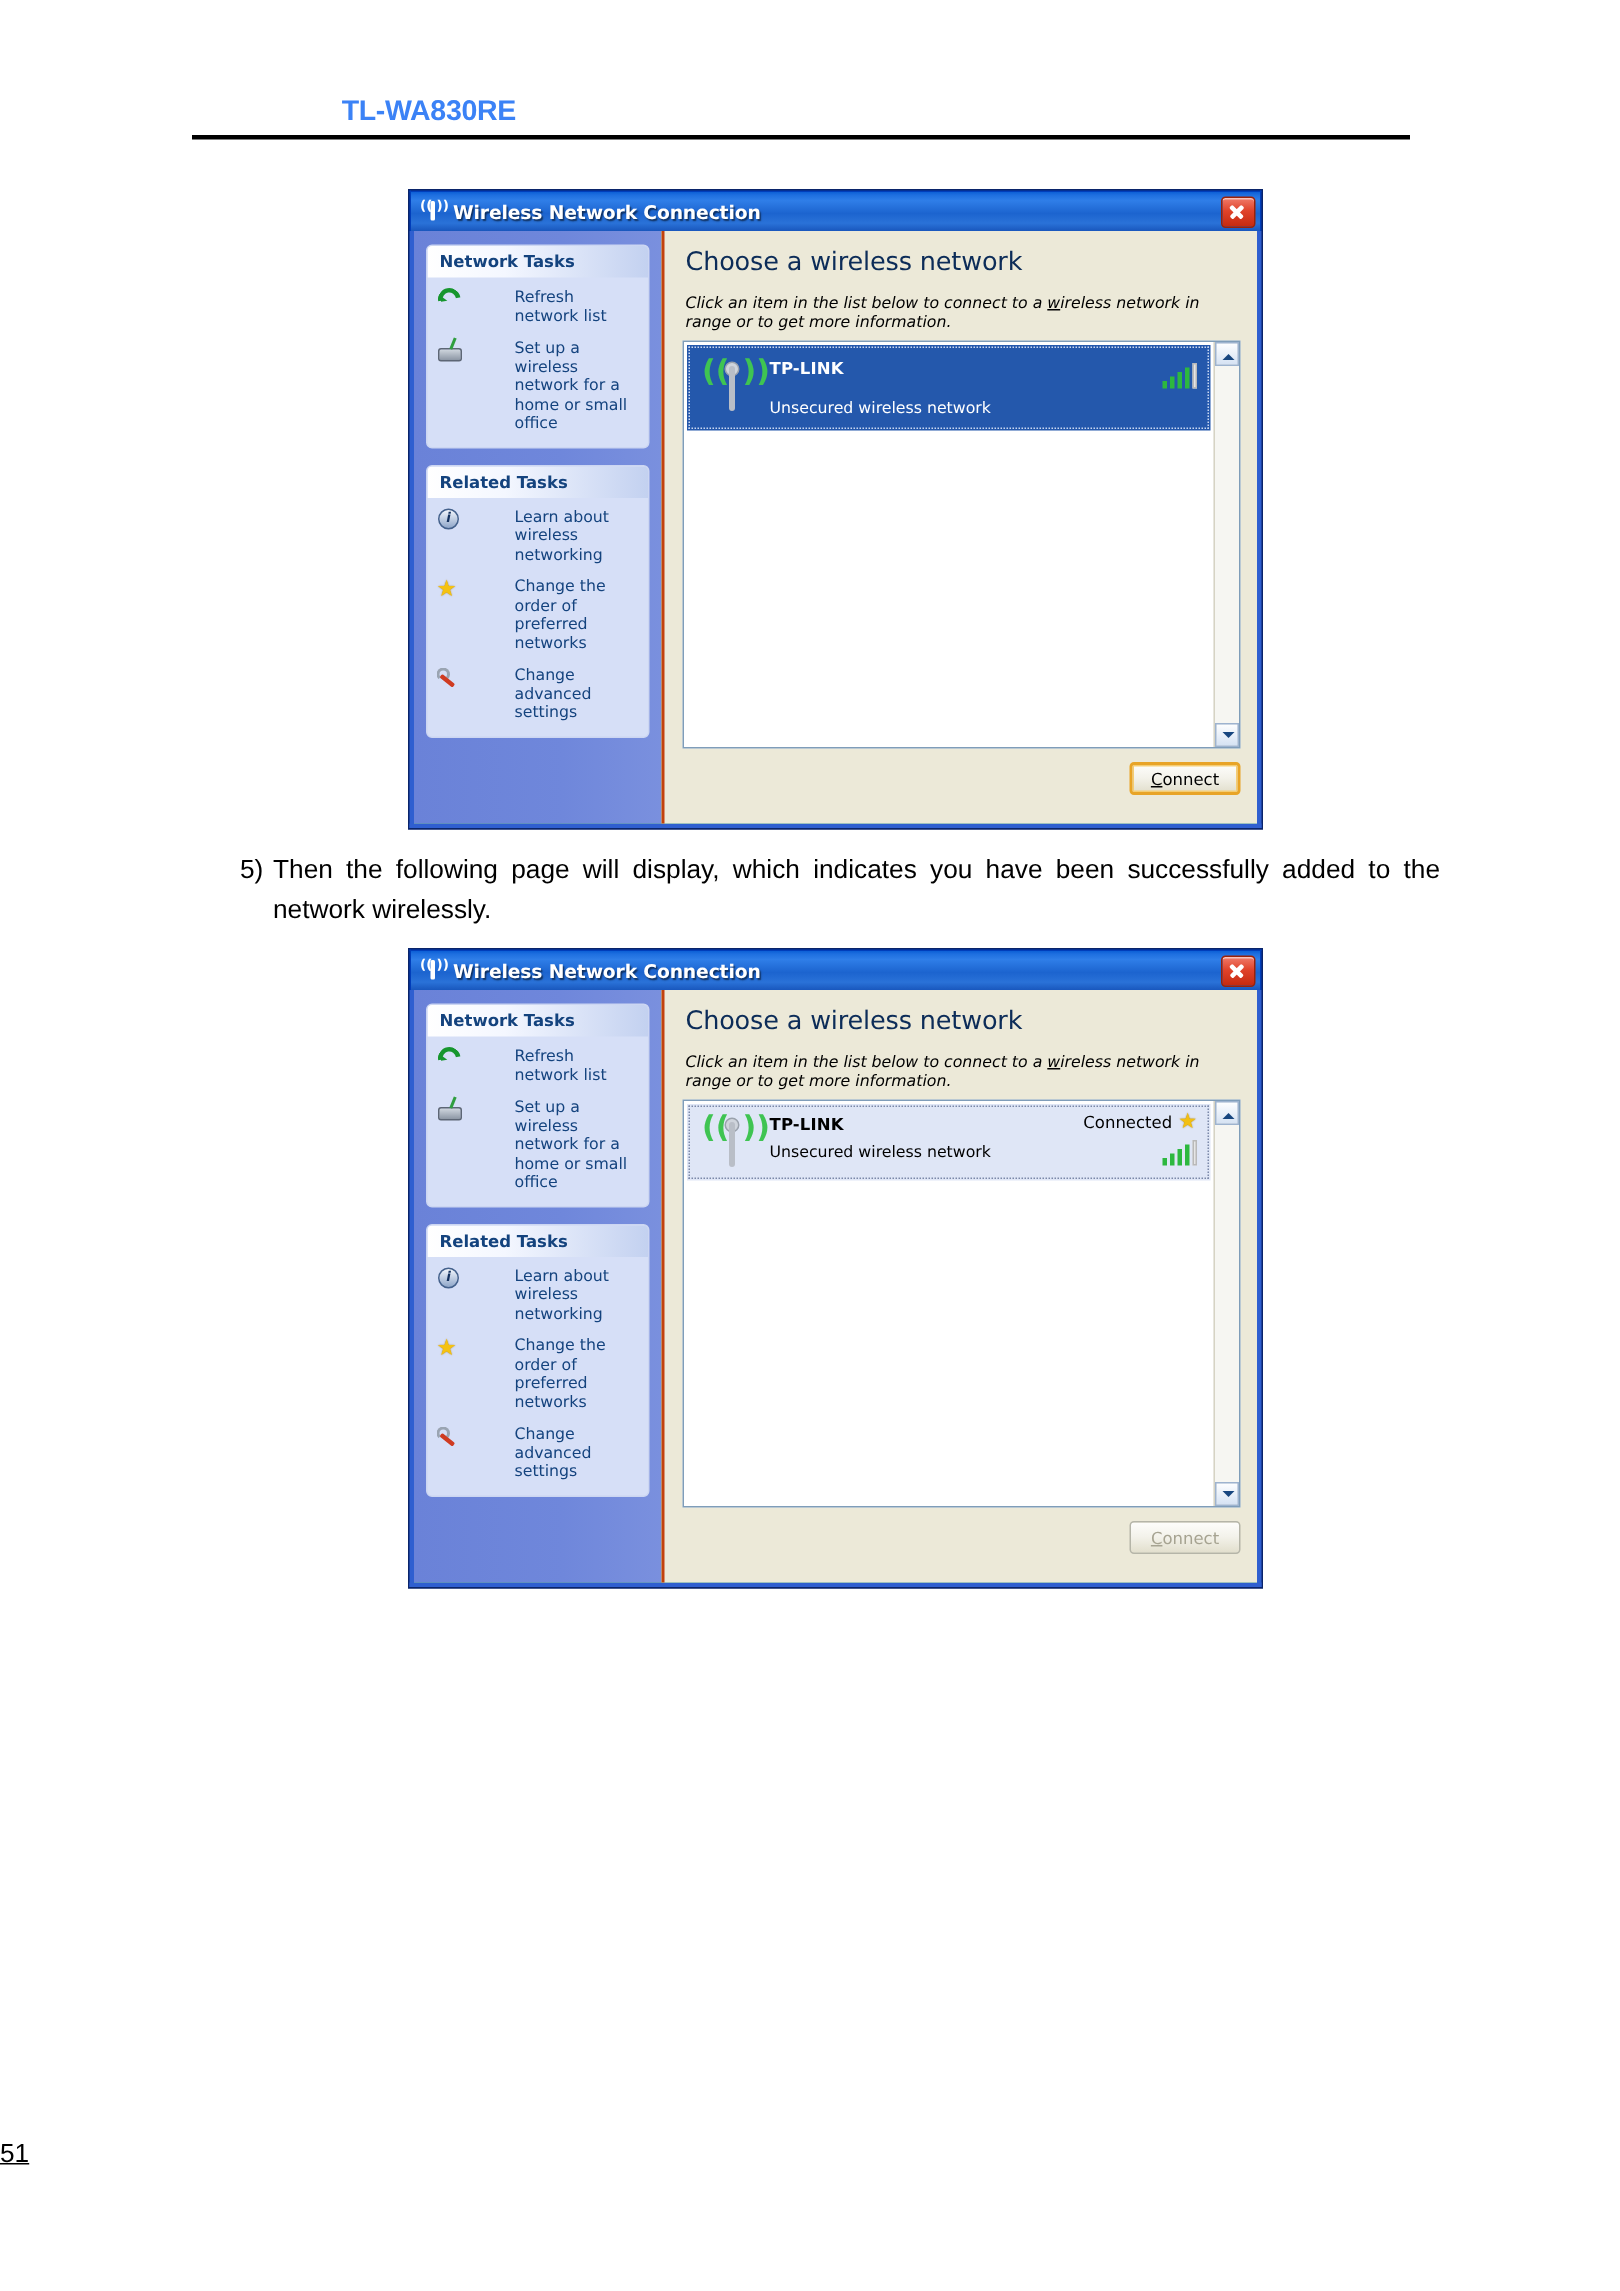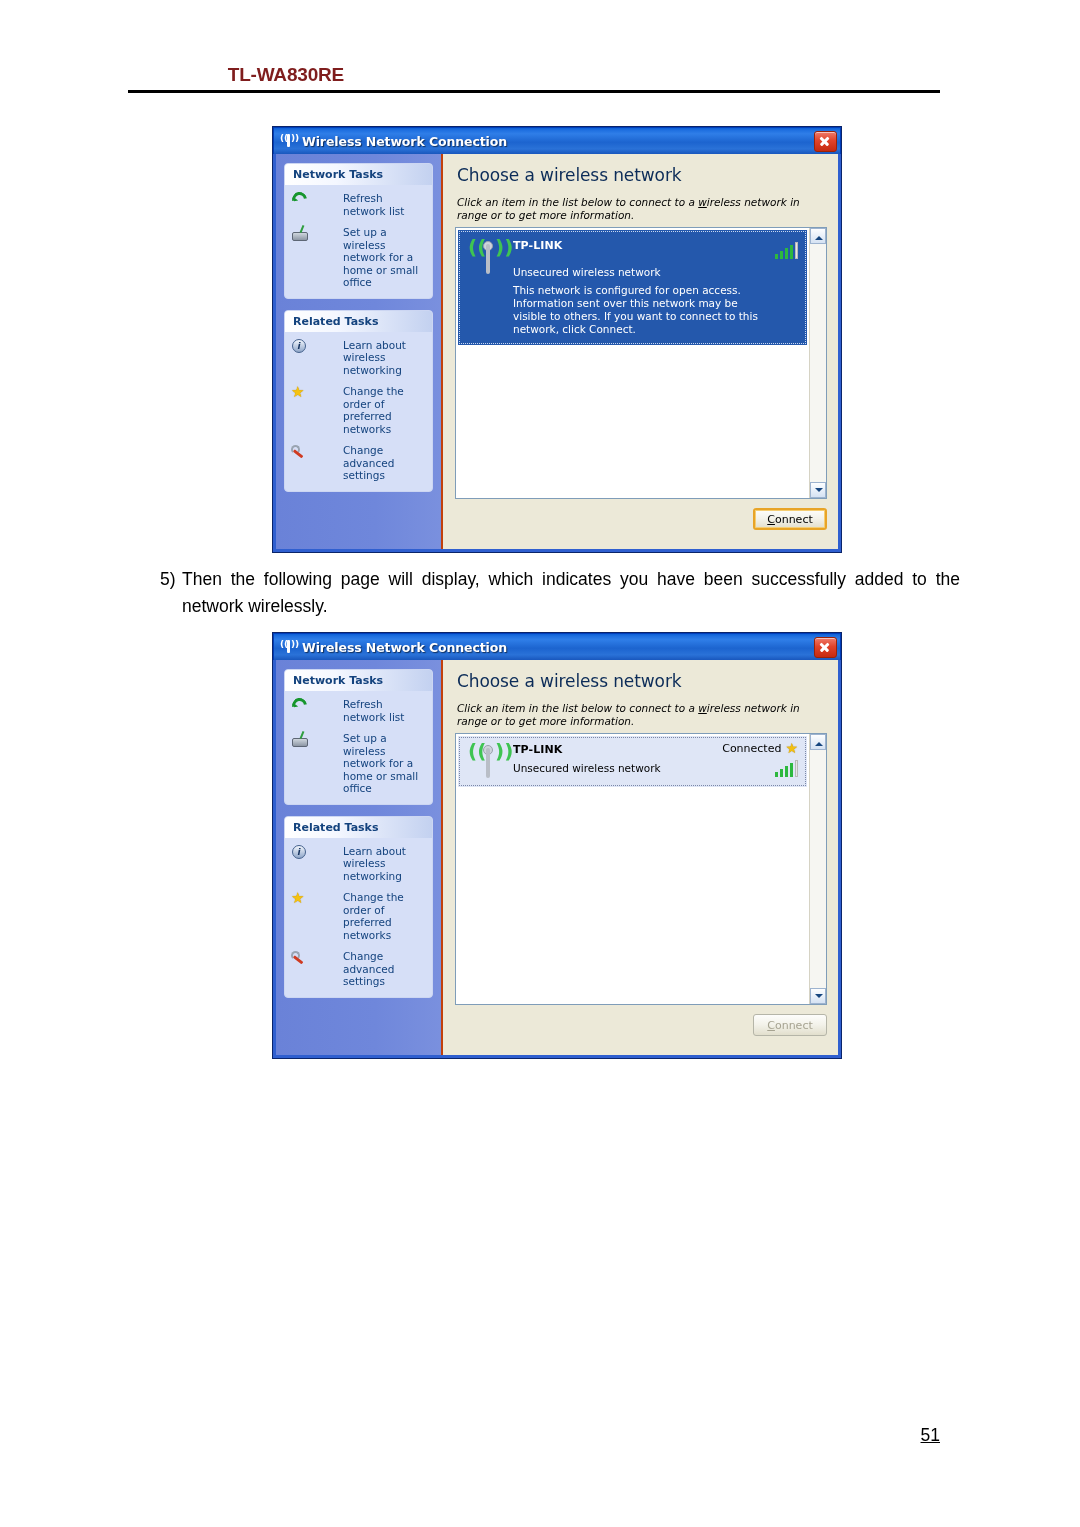--- a/index.html
+++ b/index.html
@@ -31,21 +31,21 @@
     align-items: stretch;
   }
   .hdr-model {
     flex: 0 0 auto;
     padding-right: 9px;
     display: flex;
     align-items: center;
     justify-content: flex-end;
     font-size: 19px;
     font-weight: bold;
-    color: #7f1d1d;
+    color: #3b82f6;
     letter-spacing: -0.2px;
     background: #ffffff;
     min-width: 216px;
   }
   .hdr-title {
     flex: 1 1 auto;
     background: #000000;
     color: #ffffff;
     font-size: 19px;
     font-weight: bold;
@@ -511,21 +511,21 @@
   .step-text {
     margin-left: 22px;
     text-align: justify;
   }
 
   
   .page-num {
     position: absolute;
     left: 0; top: 1425px;
     width: 940px;
-    text-align: right;
+    text-align: left;
     font-family: "Liberation Sans", sans-serif;
     font-size: 17.5px;
     color: #000000;
     text-decoration: underline;
   }
 </style>
 </head>
 <body>
 
 <div class="page-header">
@@ -605,21 +605,20 @@
               <div class="ni-row">
                 <span class="ni-wifi">
                   <span class="arc left">((</span>
                     <span class="dot"></span>
                     <span class="pole"></span>
                     <span class="arc right">))</span>
                 </span>
                 <span class="ni-mid">
                   <div class="ni-name">TP-LINK</div>
                   <div class="ni-sub">Unsecured wireless network</div>
-                  <div class="ni-desc">This network is configured for open access. Information sent over this network may be visible to others. If you want to connect to this network, click Connect.</div>
                 </span>
                 <span class="ni-right">
                   <span class="bars">
                       <i class="b1"></i>
                       <i class="b2"></i>
                       <i class="b3"></i>
                       <i class="b4"></i>
                       <i class="b5"></i>
                     </span>
                 </span>

